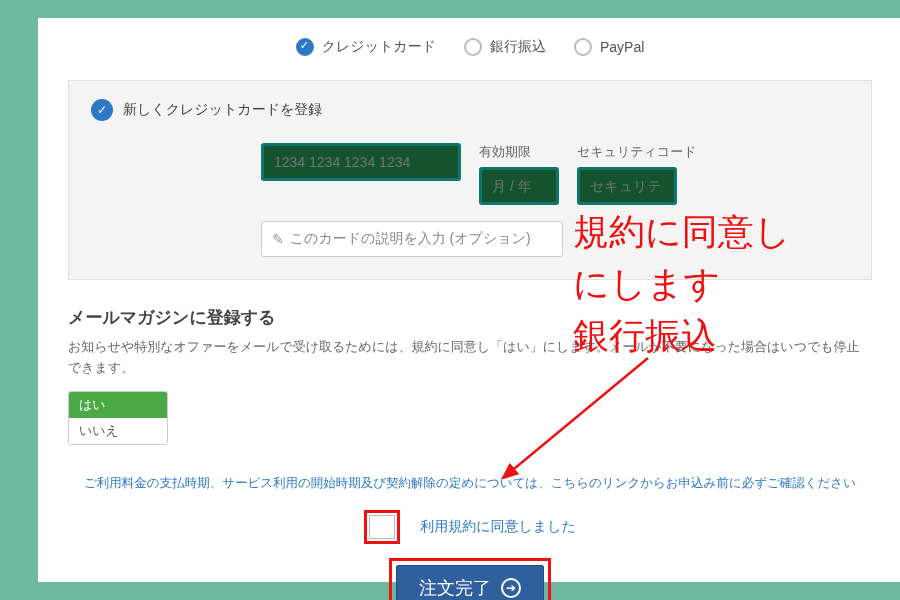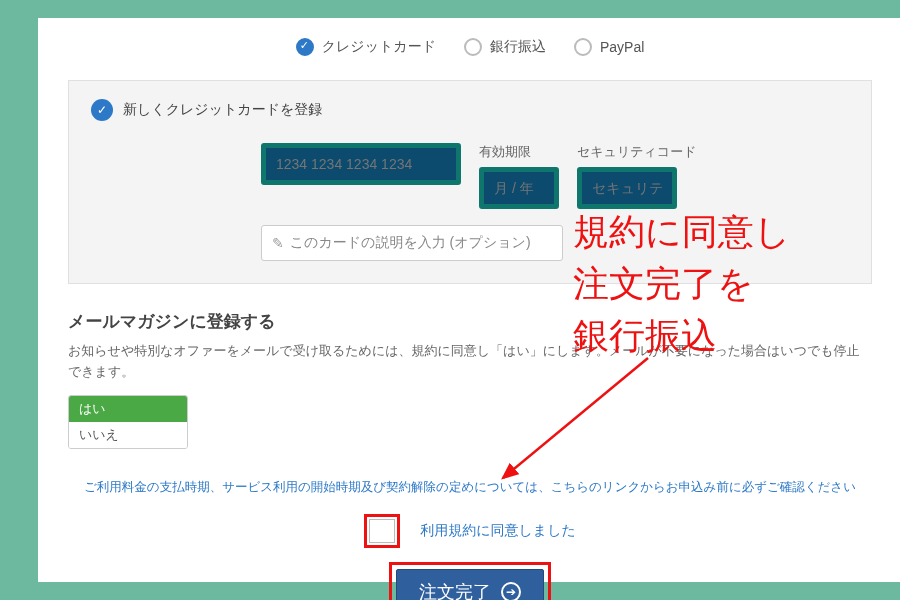--- a/index.html
+++ b/index.html
@@ -78,22 +78,22 @@
     justify-content: center;
   }
   .card-row {
     display: flex;
     gap: 18px;
     margin-left: 170px;
   }
   .field-block { display: flex; flex-direction: column; gap: 6px; }
   .field-label { font-size: 13px; color: #666; }
   .field-input {
-    background: #0c4a6e;
-    border: 5px solid #0f766e;
+    background: #14532d;
+    border: 3px solid #0f766e;
     border-radius: 3px;
     padding: 8px 10px;
     font-size: 14px;
     color: #999;
   }
   .fw-card { width: 200px; }
   .fw-exp  { width: 80px; }
   .fw-sec  { width: 100px; margin-top: 0; }
   .desc-row {
     margin-top: 16px;
@@ -114,21 +114,21 @@
   .pencil { color: #999; }
   
   .nl-title { font-size: 17px; color: #444; margin-bottom: 8px; }
   .nl-desc  { font-size: 13px; color: #666; line-height: 1.6; margin-bottom: 12px; }
   .yn-box {
     display: inline-flex;
     flex-direction: column;
     border: 1px solid #ccc;
     border-radius: 3px;
     overflow: hidden;
-    width: 120px;
+    width: 100px;
   }
   .yn-yes {
     background: #4aa845;
     color: #fff;
     padding: 4px 10px;
     font-size: 13px;
   }
   .yn-no {
     background: #fff;
     color: #555;
@@ -279,21 +279,21 @@
     <span class="red-frame-btn">
       <button class="submit-btn">
         <span>注文完了</span>
         <span class="arrow-circle">➔</span>
       </button>
     </span>
   </div>
 
   <div class="annot-text">
     <div>規約に同意し</div>
-    <div>注文完了を</div>
+    <div>にします</div>
     <div>銀行振込</div>
   </div>
   <svg class="annot-arrow" width="200" height="160">
     <defs>
       <marker id="ah" markerWidth="10" markerHeight="10" refX="6" refY="3" orient="auto">
         <path d="M0,0 L7,3 L0,6 Z" fill="#e11"></path>
       </marker>
     </defs>
     <line x1="160" y1="10" x2="15" y2="130" stroke="#e11" stroke-width="2.5" marker-end="url(#ah)"></line>
   </svg>

